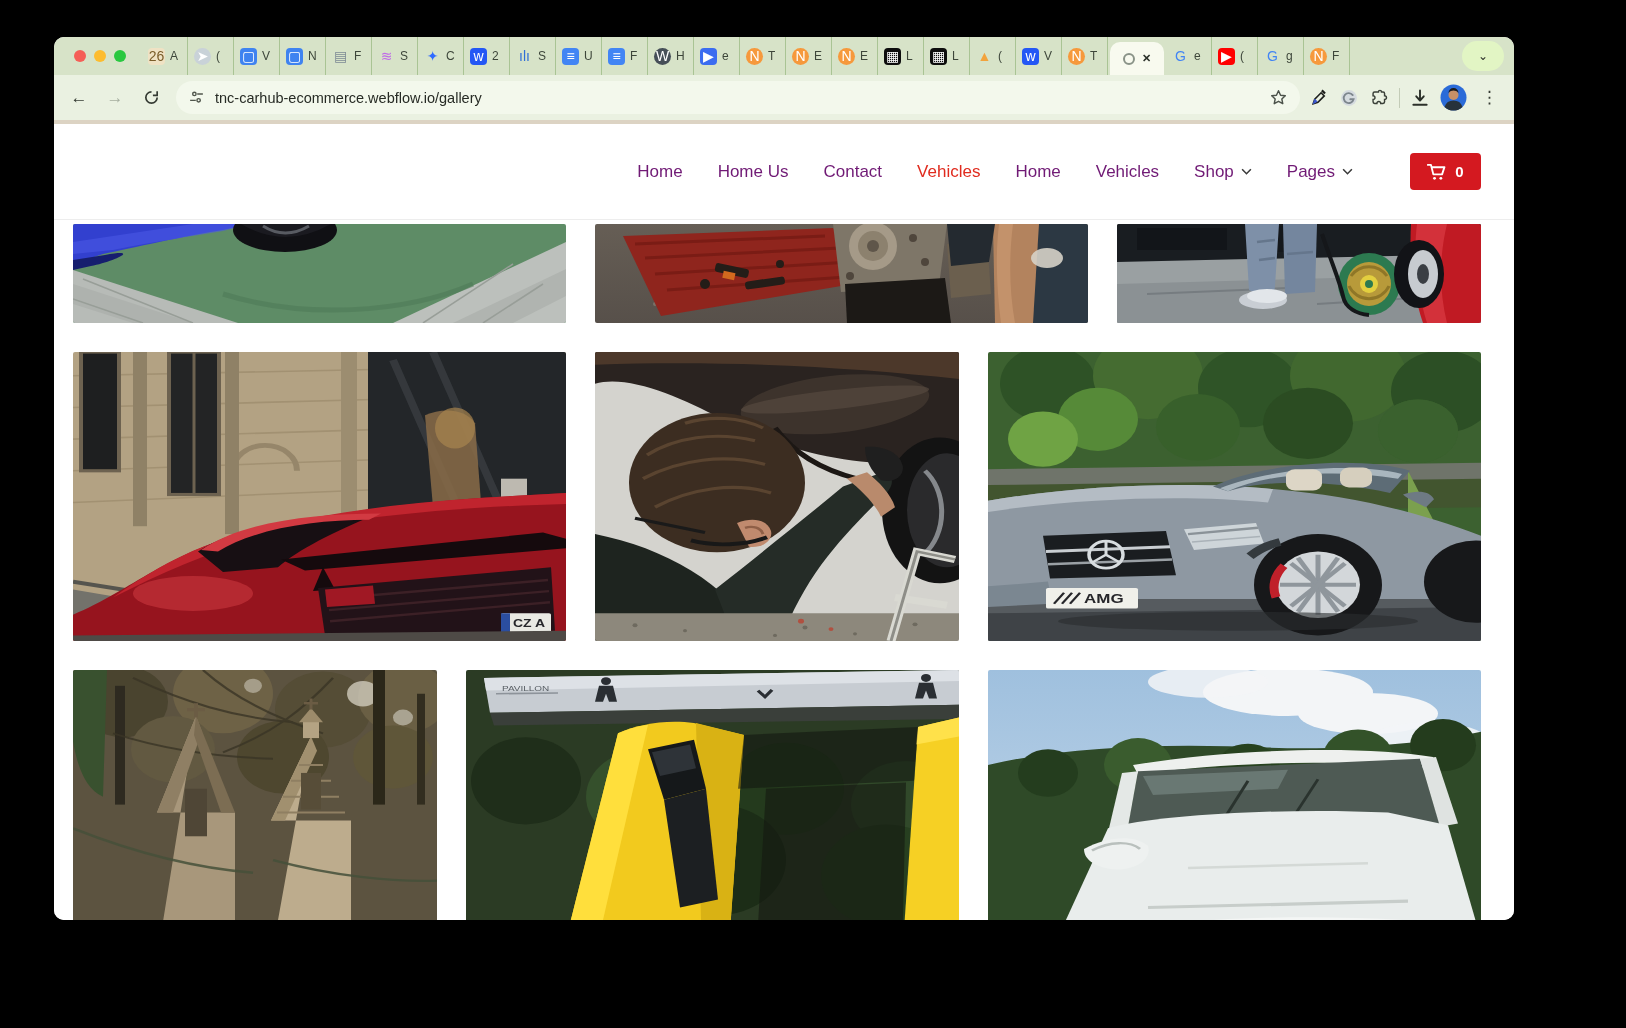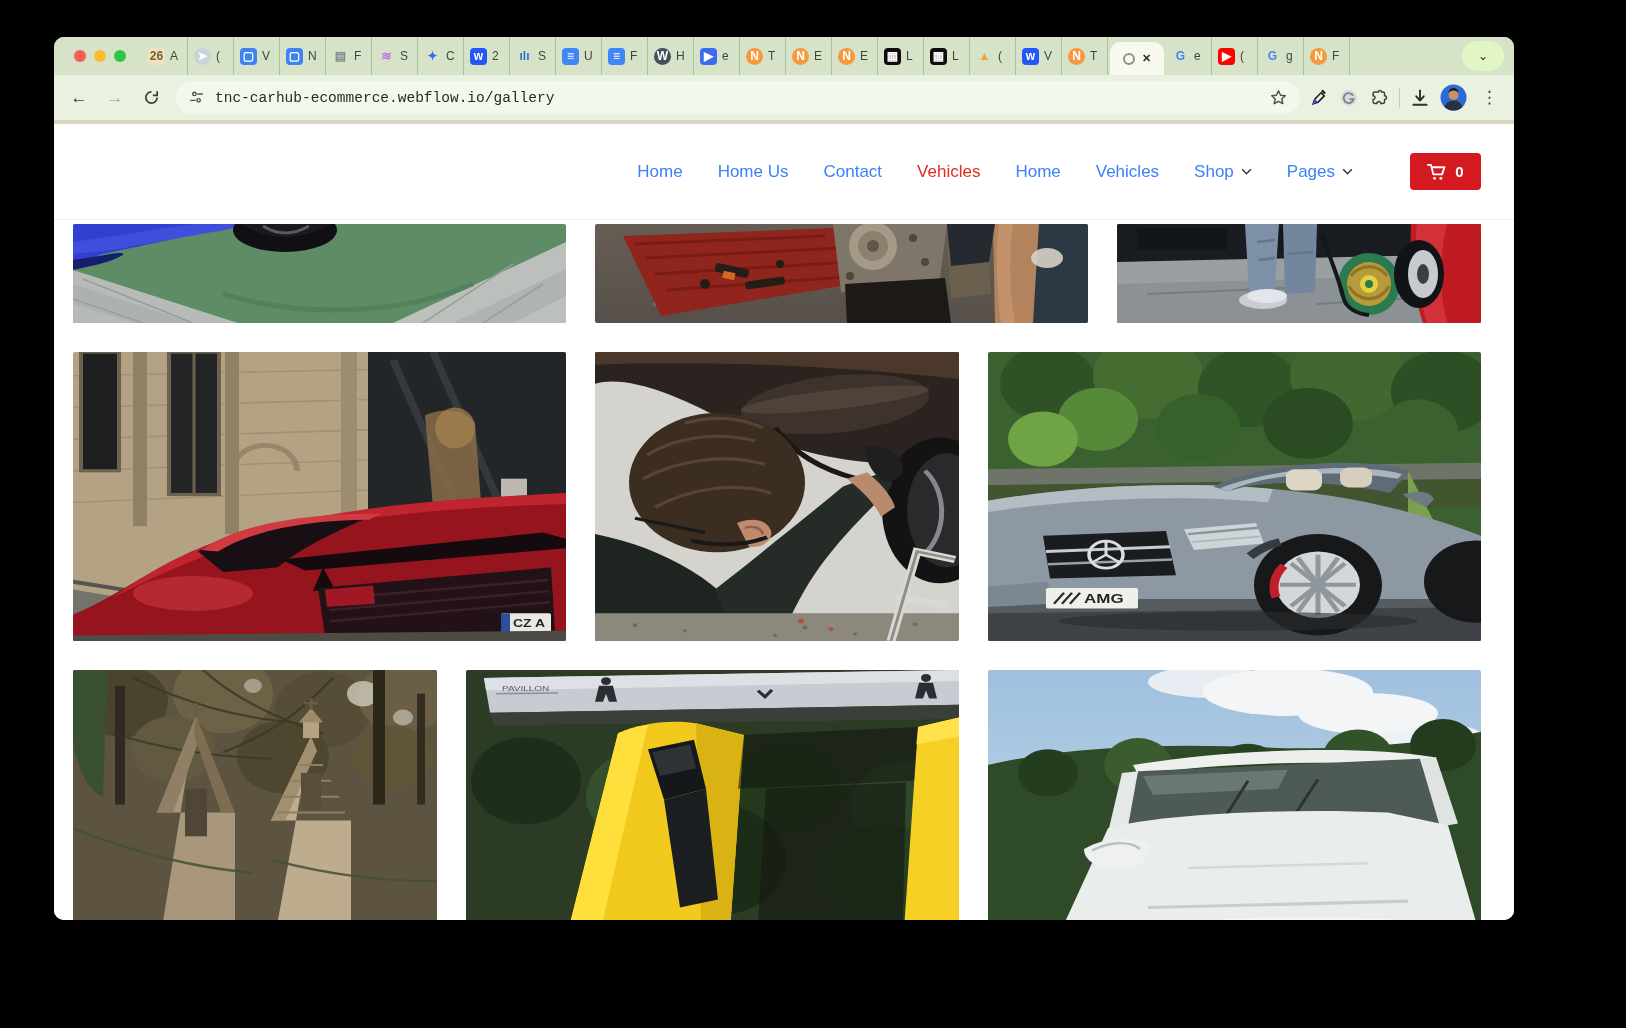--- a/index.html
+++ b/index.html
@@ -10,51 +10,51 @@
 
   
   .tabstrip { height:38px; background:#d7e3c8; display:flex; align-items:center; padding-left:20px; }
   .lights { display:flex; gap:8px; align-items:center; flex:none; }
   .light { width:12px; height:12px; border-radius:50%; }
   .l-red{ background:#f55f57;} .l-yel{ background:#fdbc2e;} .l-grn{ background:#2ac840;}
   .tabsflow { display:flex; align-items:center; height:100%; margin-left:16px; flex:1; overflow:hidden; }
   .ptab { width:46px; height:100%; display:flex; align-items:center; gap:5px; padding-left:6px;
           border-right:1px solid #a9c494; flex:none; cursor:default; }
   .fav { width:17px; height:17px; display:flex; align-items:center; justify-content:center;
-         font-size:12px; font-weight:bold; flex:none; line-height:1; }
+         font-size:14px; font-weight:normal; flex:none; line-height:1; }
   .tletter { font-size:12px; color:#3d463a; overflow:hidden; white-space:nowrap; }
   .tab-active { width:54px; height:33px; background:#f8faef; border-radius:10px 10px 0 0;
                 align-self:flex-end; display:flex; align-items:center; justify-content:center; gap:7px; flex:none; margin:0 2px; }
   .fav-ring { width:12px; height:12px; border:2px solid #8a9388; border-radius:50%; }
   .tclose { font-size:11px; color:#2c312a; font-weight:bold; cursor:pointer; }
   .newtab { width:34px; text-align:center; font-size:20px; color:#3d463a; flex:none; cursor:pointer; }
   .tabsearch { position:absolute; right:10px; top:4px; width:42px; height:30px; border-radius:15px;
                background:#e2f5c4; display:flex; align-items:center; justify-content:center;
                font-size:12px; color:#2c312a; }
 
   
   .toolbar { height:45px; background:#eaf1e1; display:flex; align-items:center; padding:0 10px; gap:6px; }
   .navbtn { width:30px; height:30px; display:flex; align-items:center; justify-content:center;
             font-size:17px; color:#353b33; cursor:pointer; flex:none; }
   .navbtn.disabled { color:#a5ae9f; }
   .urlpill { flex:1; height:33px; background:#f3f8ec; border-radius:17px; display:flex; align-items:center;
              padding:0 12px; gap:10px; margin:0 4px; min-width:0; }
-  .urltext { font-size:14.5px; color:#272b25; flex:1; white-space:nowrap; overflow:hidden;font-family:Liberation Mono, monospace; }
+  .urltext { font-size:14.5px; color:#272b25; flex:1; white-space:nowrap; overflow:hidden; }
   .tbicons { display:flex; align-items:center; gap:10px; flex:none; padding-right:2px; }
   .tbdiv { width:1px; height:20px; background:#c3ccb7; }
   .kebab { font-size:17px; color:#353b33; letter-spacing:0; padding:0 4px; cursor:pointer; }
 
   
   .site { height:800px; background:#fff; position:relative; overflow:hidden; }
   .tanline { height:4px; background:#dcd3c3; }
   .siteheader { height:96px; background:#fff; border-bottom:1px solid #ededed; position:relative; }
   .logo { position:absolute; left:20px; top:8px; cursor:pointer; }
   .logotext { font-size:27px; font-weight:800; color:#c32128; letter-spacing:0.5px; margin-top:-8px; }
   .mainnav { position:absolute; right:33px; top:0; height:100%; display:flex; align-items:center; gap:35px; }
-  .navitem { font-size:17px; color:#3b82f6; cursor:pointer; white-space:nowrap; display:flex; align-items:center; gap:7px; }
+  .navitem { font-size:17px; color:#701a75; cursor:pointer; white-space:nowrap; display:flex; align-items:center; gap:7px; }
   .navitem.active { color:#e02b1e; }
   .cartbtn { width:71px; height:37px; background:#d41920; border-radius:4px; display:flex; align-items:center;
              justify-content:center; gap:9px; color:#fff; font-size:15px; font-weight:bold;
              cursor:pointer; margin-left:22px; }
 
   .gallery { position:absolute; left:19px; top:104px; width:1408px; }
   .grow { display:flex; gap:29px; margin-bottom:29px; }
   .gcell { border-radius:2px; overflow:hidden; flex:none; cursor:pointer; }
   .gcell svg { display:block; width:100%; height:100%; }
   .w493 { width:493px; } .w364 { width:364px; }

